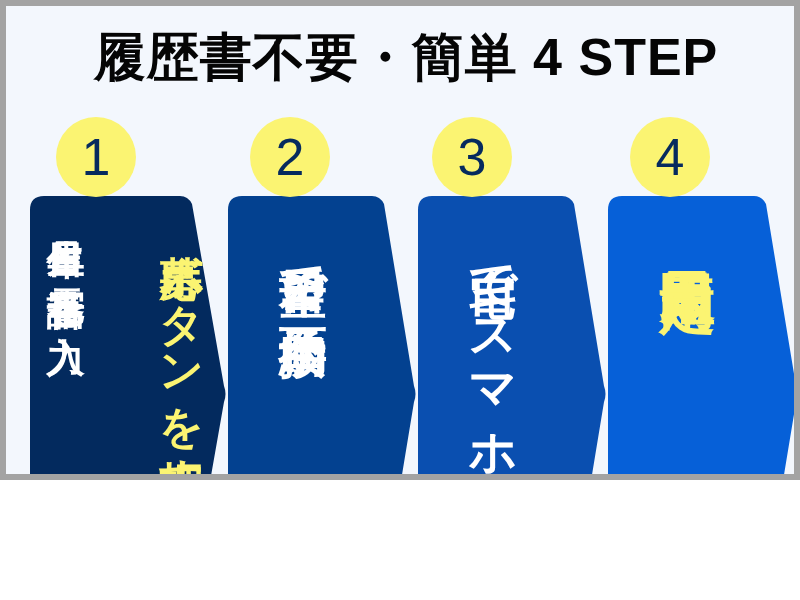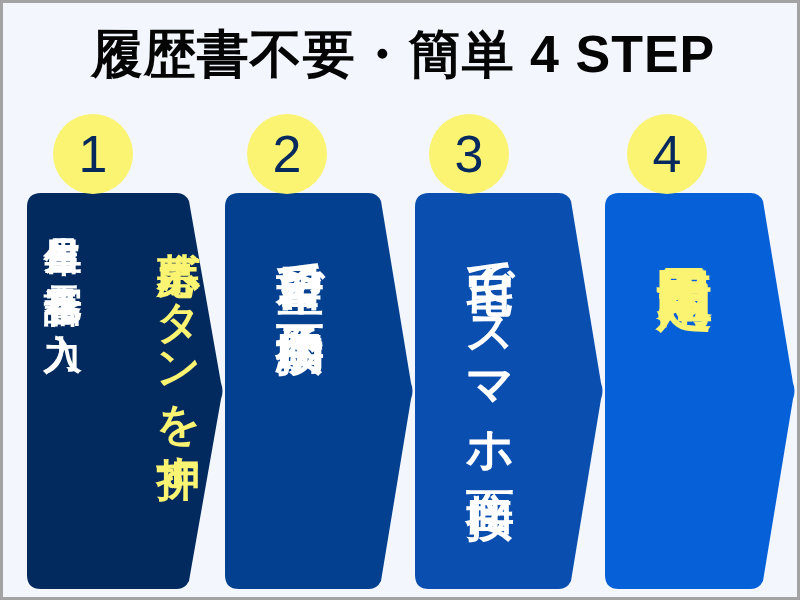--- a/index.html
+++ b/index.html
@@ -3,23 +3,23 @@
 <meta charset="utf-8">
 <style>
   html, body {
     margin: 0;
     padding: 0;
     background: #ffffff;
   }
   #canvas {
     position: relative;
     width: 800px;
-    height: 600px;
+    height: 480px;
     background: #f3f7fd;
-    border: 3px solid #a3a3a3;
+    border: 6px solid #a3a3a3;
     box-sizing: border-box;
     overflow: hidden;
     font-family: "Liberation Sans", "DejaVu Sans", sans-serif;
   }
 
   
   #title {
     position: absolute;
     top: 22px;
     left: 0;

